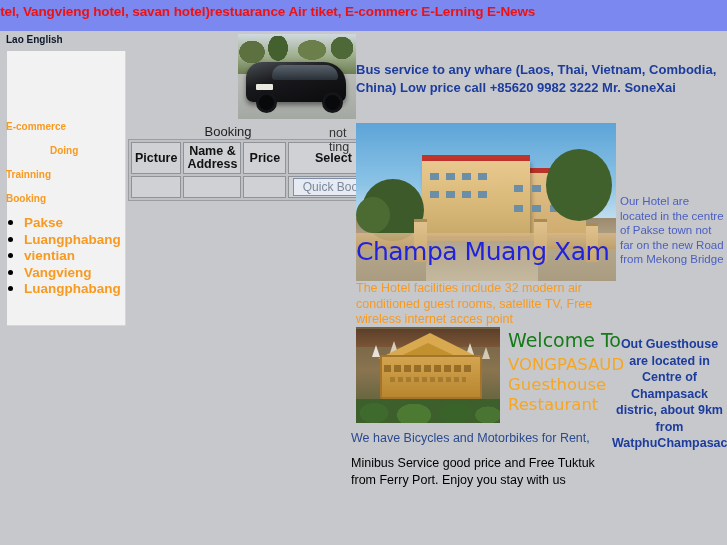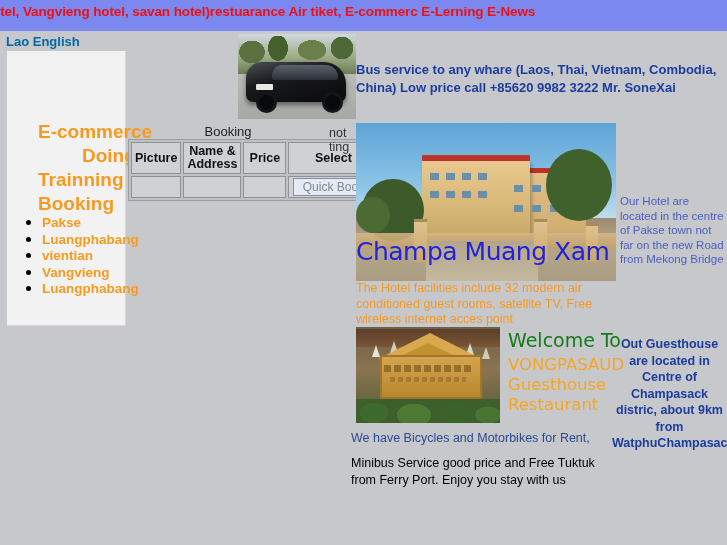--- a/index.html
+++ b/index.html
@@ -32,56 +32,55 @@
     color: #ee1111;
     font-weight: bold;
     font-size: 13.5px;
     letter-spacing: -0.1px;
   }
 
   
   #lang-bar {
     position: absolute;
     left: 6px; top: 34px;
-    color: #0369a1;
-    font-weight: bold;
-    font-size: 13px;
+    color: #0f172a;
+    font-weight: bold;
+    font-size: 10px;
     white-space: nowrap;
     text-align: right;
   }
   #sidebar-panel {
     position: absolute;
     left: 7px; top: 51px;
     width: 118px;
     height: 274px;
     background: #f2f2f2;
     border-right: 1px solid #d6d6d6;
     border-bottom: 1px solid #d6d6d6;
   }
   .side-link {
     position: absolute;
     left: 6px;
     color: #f79a21;
     font-weight: bold;
-    font-size: 19px;
+    font-size: 10px;
     white-space: nowrap;
     text-decoration: none;
-    margin-left: 32px;
   }
   #side-ecommerce { top: 121px; }
   #side-doing     { top: 145px; padding-left: 44px; }
   #side-training  { top: 169px; }
   #side-booking   { top: 193px; }
 
   #side-list {
     position: absolute;
     left: 0;
     top: 215px;
     margin: 0;
-    padding-left: 42px;
+    padding-left: 24px;
     list-style: disc;
   }
   #side-list li {
     color: #000;
     margin: 0 0 1px 0;
     line-height: 14.6px;
   }
   #side-list li span {
     color: #f79a21;
     font-weight: bold;

